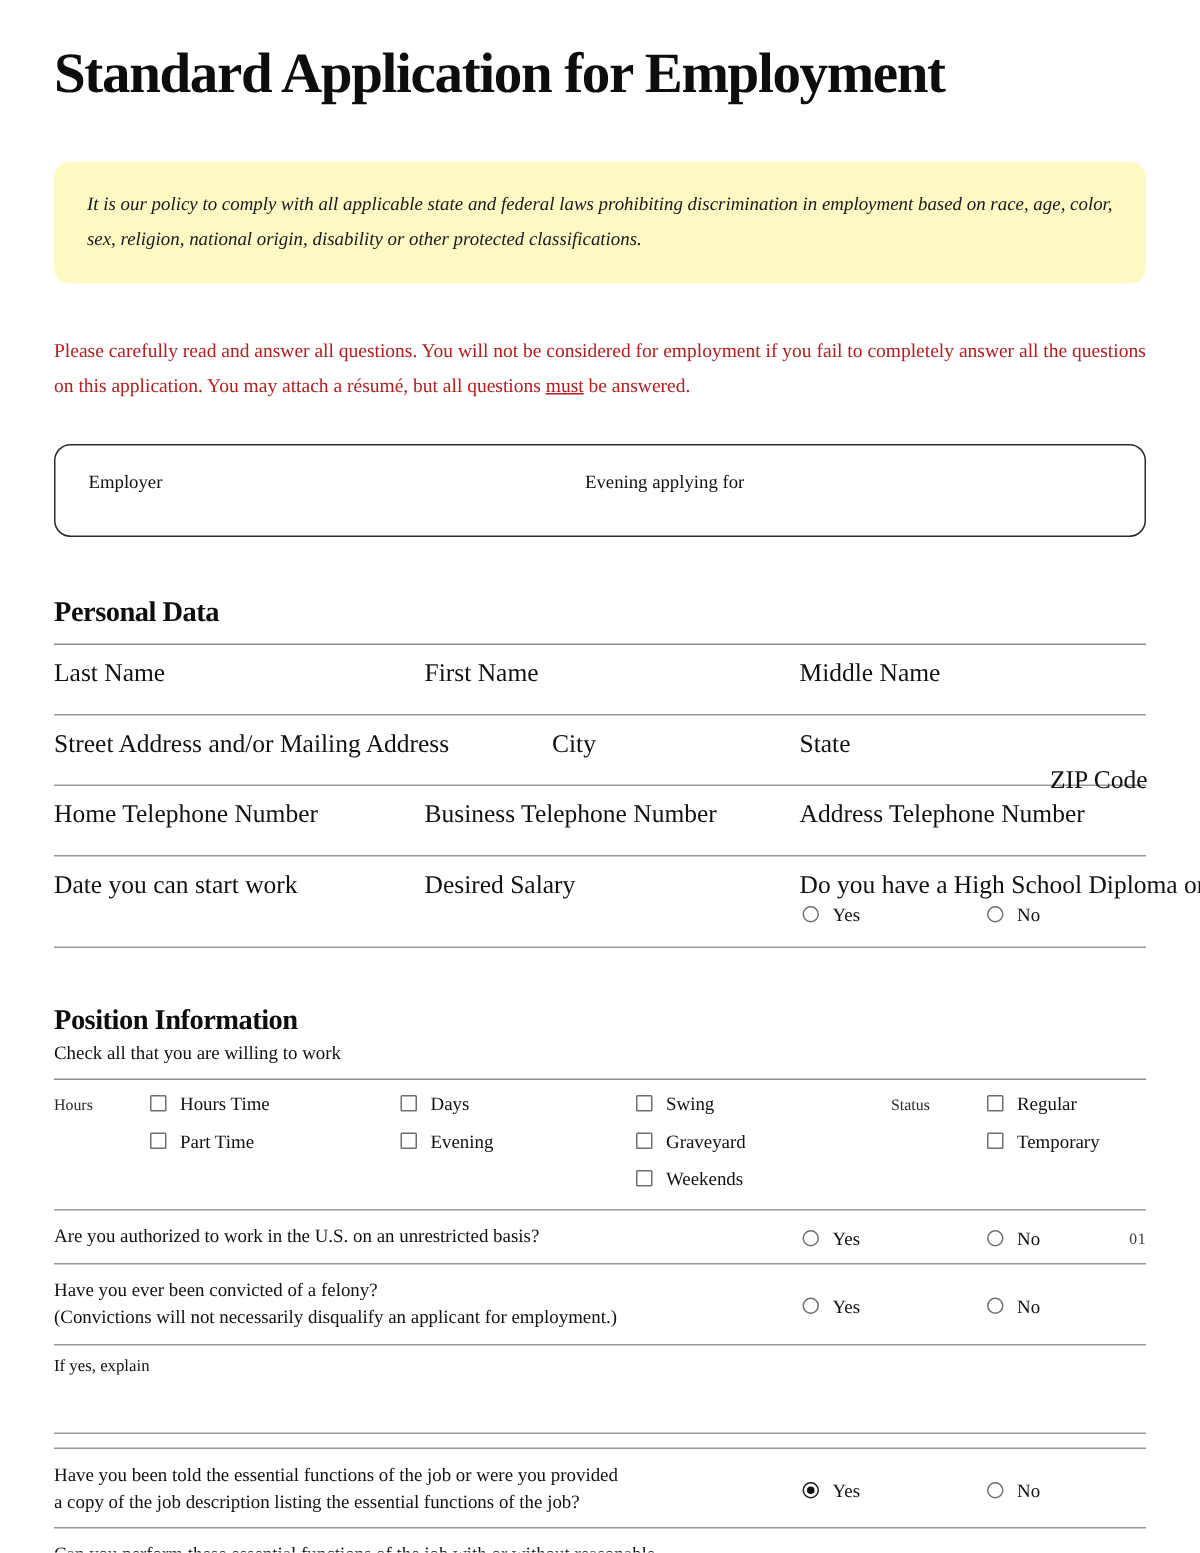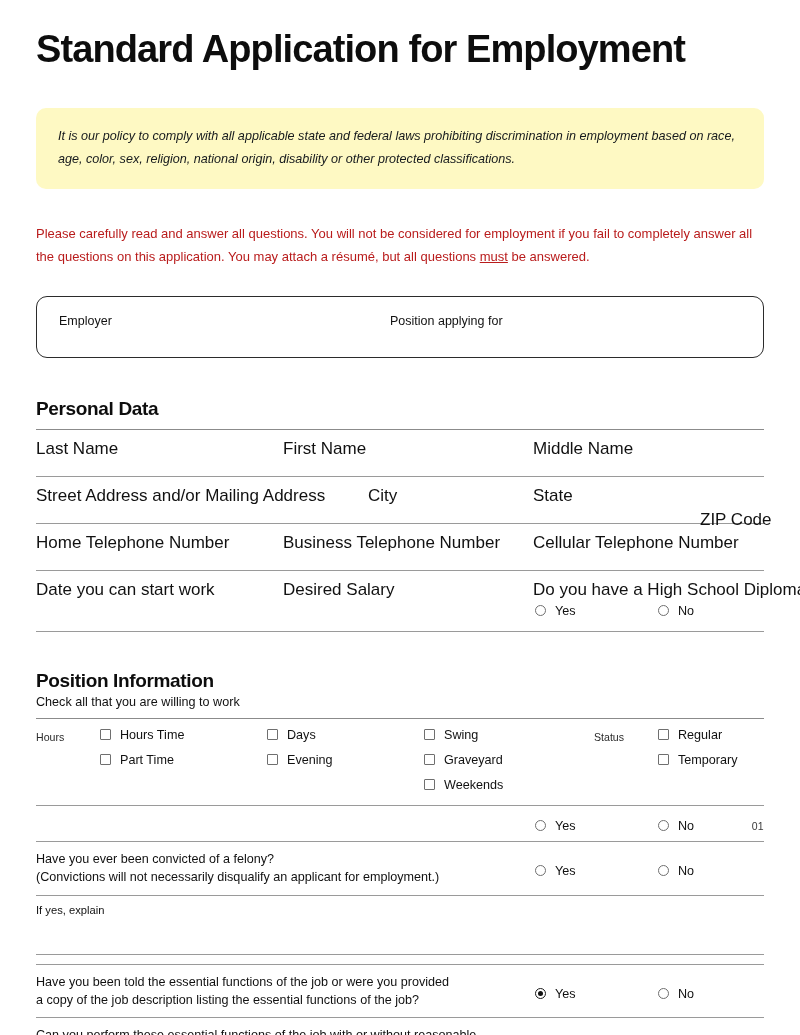--- a/index.html
+++ b/index.html
@@ -15,20 +15,21 @@
     color: #111111;
     position: relative;
     overflow: hidden;
   }
 
   .page {
     width: 800px;
     height: 844px;
     padding: 0 36px;
     position: relative;
+    font-family: Liberation Serif, serif;
   }
 
   
   .doc-title {
     font-size: 38px;
     font-weight: 700;
     letter-spacing: -0.9px;
     line-height: 1.05;
     padding-top: 30px;
     color: #0d0d0d;
@@ -205,21 +206,21 @@
   <h1 class="doc-title">Standard Application for Employment</h1>
 
   <div class="policy-box">
     <div class="policy-text">It is our policy to comply with all applicable state and federal laws prohibiting discrimination in employment based on race, age, color, sex, religion, national origin, disability or other protected classifications.</div>
   </div>
 
   <p class="instructions"><span>Please carefully read and answer all questions. You will not be considered for employment if you fail to completely answer all the questions on this application. You may attach a résumé, but all questions </span><u>must</u><span> be answered.</span></p>
 
   <div class="employer-box">
     <span class="lbl a">Employer</span>
-    <span class="lbl b">Position applying for</span>
+    <span class="lbl b">Evening applying for</span>
   </div>
 
   <div style="margin-top:40px;">
     <div class="section-head">Personal Data</div>
     <hr class="rule" style="margin-top:9px;">
 
     <div class="field-row">
       <span class="f" style="left:0px;">Last Name</span>
       <span class="f" style="left:247px;">First Name</span>
       <span class="f" style="left:497px;">Middle Name</span>
@@ -230,21 +231,21 @@
       <span class="f" style="left:0px;">Street Address and/or Mailing Address</span>
       <span class="f" style="left:332px;">City</span>
       <span class="f" style="left:497px;">State</span>
       <span class="f" style="left:664px;margin-top:24px;">ZIP Code</span>
     </div>
     <hr class="rule thin">
 
     <div class="field-row">
       <span class="f" style="left:0px;">Home Telephone Number</span>
       <span class="f" style="left:247px;">Business Telephone Number</span>
-      <span class="f" style="left:497px;">Cellular Telephone Number</span>
+      <span class="f" style="left:497px;">Address Telephone Number</span>
     </div>
     <hr class="rule thin">
 
     <div class="field-row" style="height:60px;">
       <span class="f" style="left:0px;">Date you can start work</span>
       <span class="f" style="left:247px;">Desired Salary</span>
       <span class="f" style="left:497px;">Do you have a High School Diploma or GED?</span>
       <span class="yn yes" style="top:30px;"><span class="radio"></span><span class="opt-label">Yes</span></span>
       <span class="yn no" style="top:30px;"><span class="radio"></span><span class="opt-label">No</span></span>
     </div>
@@ -269,20 +270,21 @@
       <span class="cb" style="left:388px; top:9px;"><span class="check"></span><span class="opt-label">Swing</span></span>
       <span class="cb" style="left:388px; top:34px;"><span class="check"></span><span class="opt-label">Graveyard</span></span>
       <span class="cb" style="left:388px; top:59px;"><span class="check"></span><span class="opt-label">Weekends</span></span>
 
       <span class="cb" style="left:622px; top:9px;"><span class="check"></span><span class="opt-label">Regular</span></span>
       <span class="cb" style="left:622px; top:34px;"><span class="check"></span><span class="opt-label">Temporary</span></span>
     </div>
     <hr class="rule thin" style="margin-top:14px;">
 
     <div class="q-row">
+      <div class="q-text">Are you authorized to work in the U.S. on an unrestricted basis?</div>
       <span class="yn yes" style="top:10px;"><span class="radio"></span><span class="opt-label">Yes</span></span>
       <span class="yn no" style="top:10px;"><span class="radio"></span><span class="opt-label">No</span></span>
     </div>
     <hr class="rule thin">
 
     <div class="q-row">
       <div class="q-text">
         <span>Have you ever been convicted of a felony?</span><br>
         <span>(Convictions will not necessarily disqualify an applicant for employment.)</span>
       </div>

